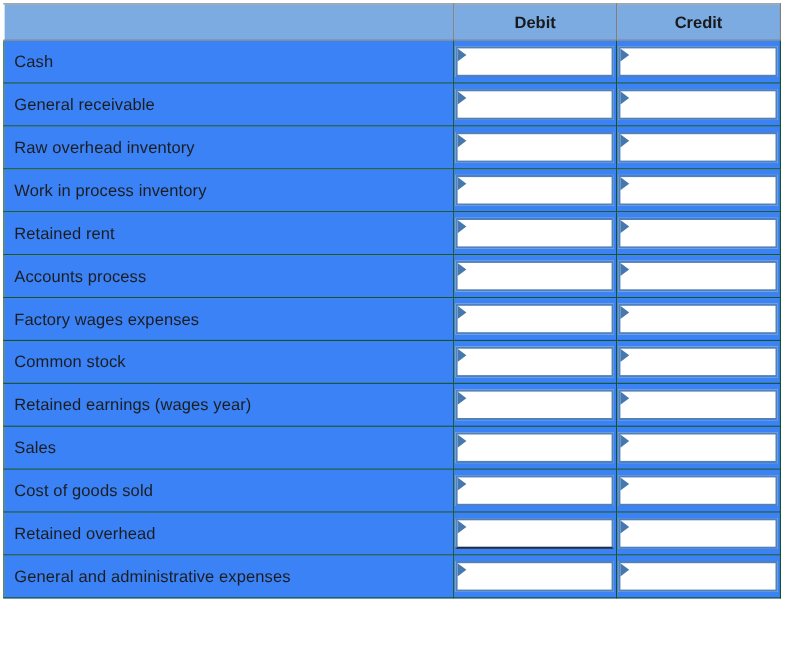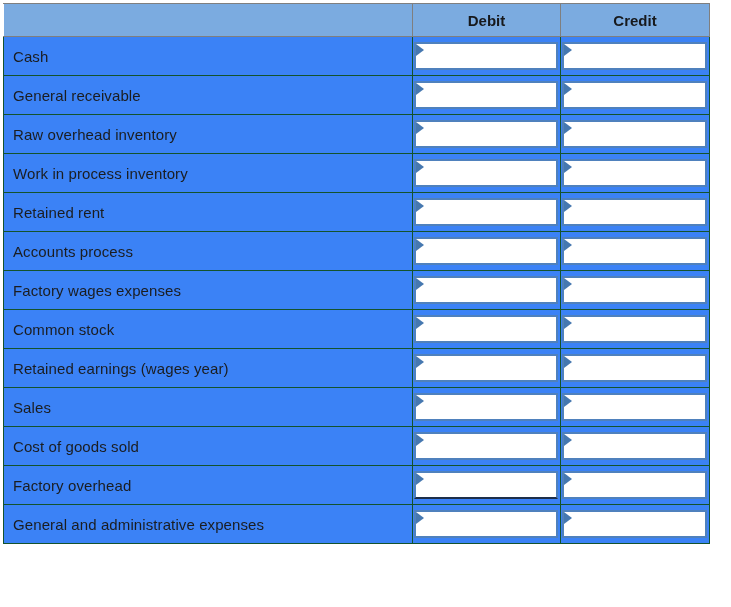--- a/index.html
+++ b/index.html
@@ -281,21 +281,21 @@
             </div>
           </td>
           <td class="numcell">
             <div class="cellbox">
               <span class="tri"></span>
               <input class="val" type="text" placeholder="" value="" style="">
             </div>
           </td>
         </tr>
         <tr>
-          <td class="label">Factory overhead</td>
+          <td class="label">Retained overhead</td>
           <td class="numcell">
             <div class="cellbox dark-bottom">
               <span class="tri"></span>
               <input class="val" type="text" placeholder="" value="" style="">
             </div>
           </td>
           <td class="numcell">
             <div class="cellbox">
               <span class="tri"></span>
               <input class="val" type="text" placeholder="" value="" style="">

